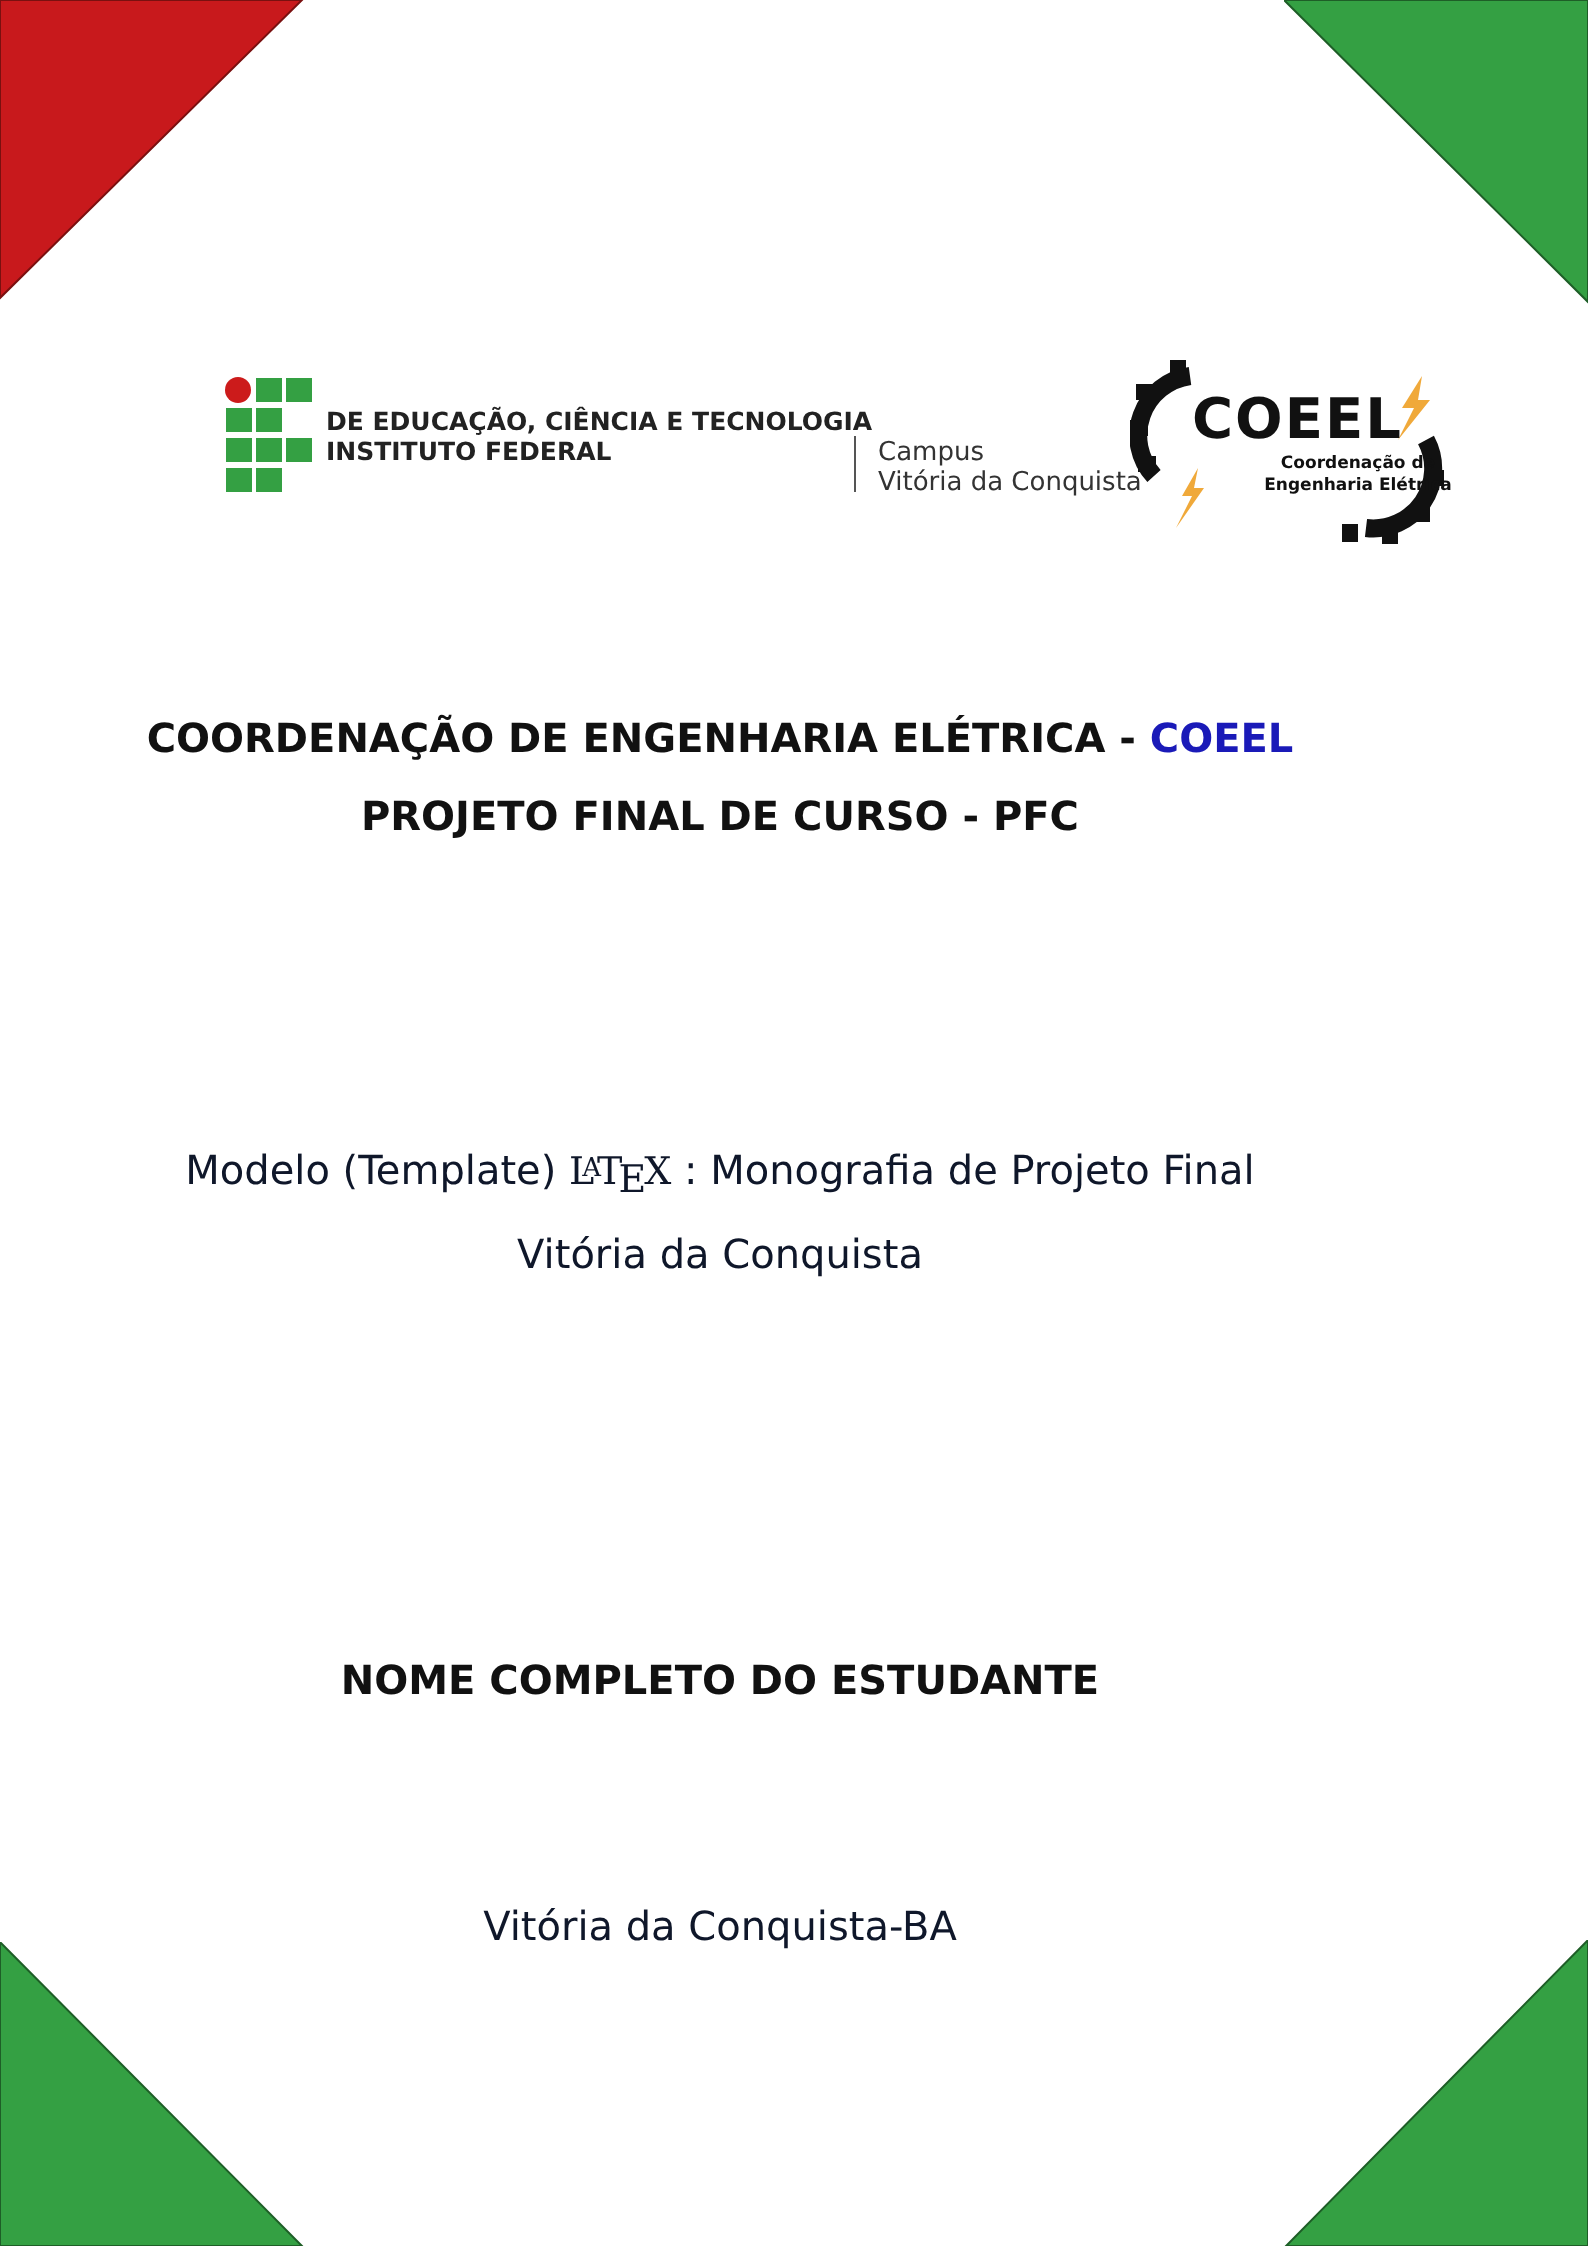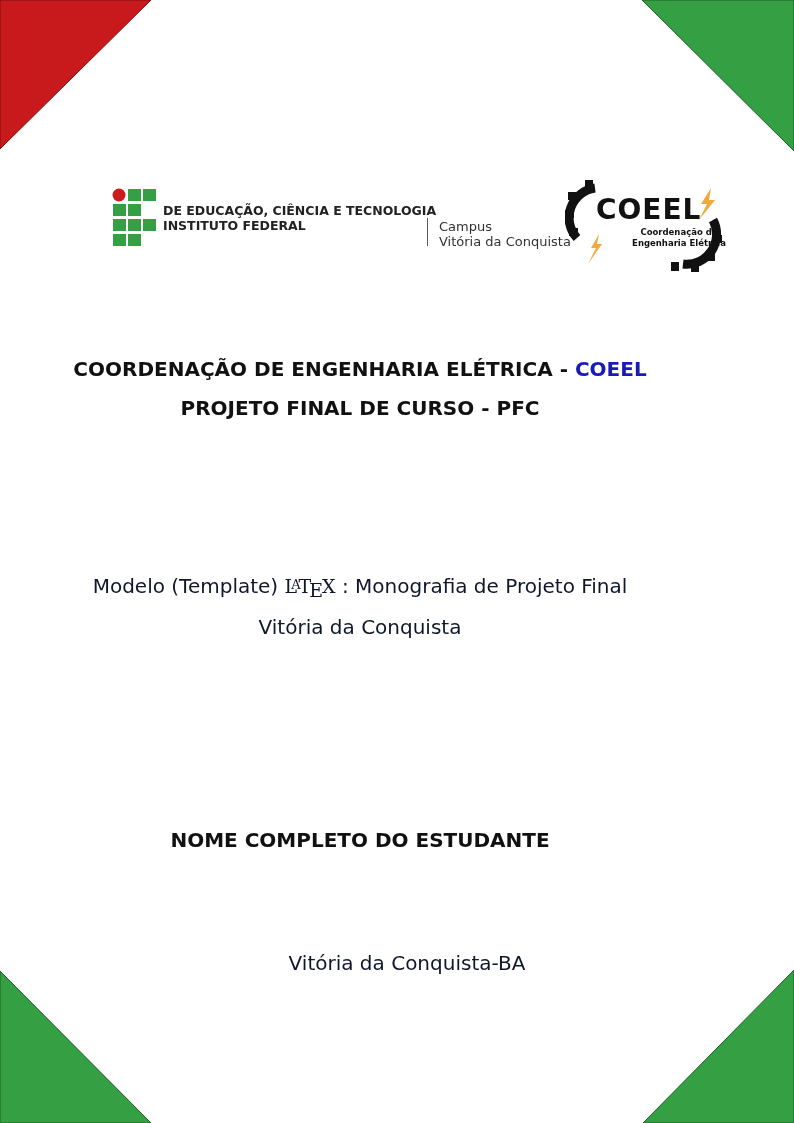--- a/index.html
+++ b/index.html
@@ -93,15 +93,15 @@
 <div class="center body-text" style="top:566px;">
   <div>
     <span>Modelo (Template) </span>
     <span class="latex"><span>L</span><span class="a">A</span><span>T</span><span class="e">E</span><span>X</span></span><span> : Monografia de Projeto Final</span>
   </div>
   <div>Vitória da Conquista</div>
 </div>
 
 <div class="center heading" style="top:828px;">NOME COMPLETO DO ESTUDANTE</div>
 
-<div class="center body-text" style="top:945px;padding-left:47px;">
+<div class="center body-text" style="top:945px;">
   <div>Vitória da Conquista-BA</div>
 </div>
 
 </body></html>

